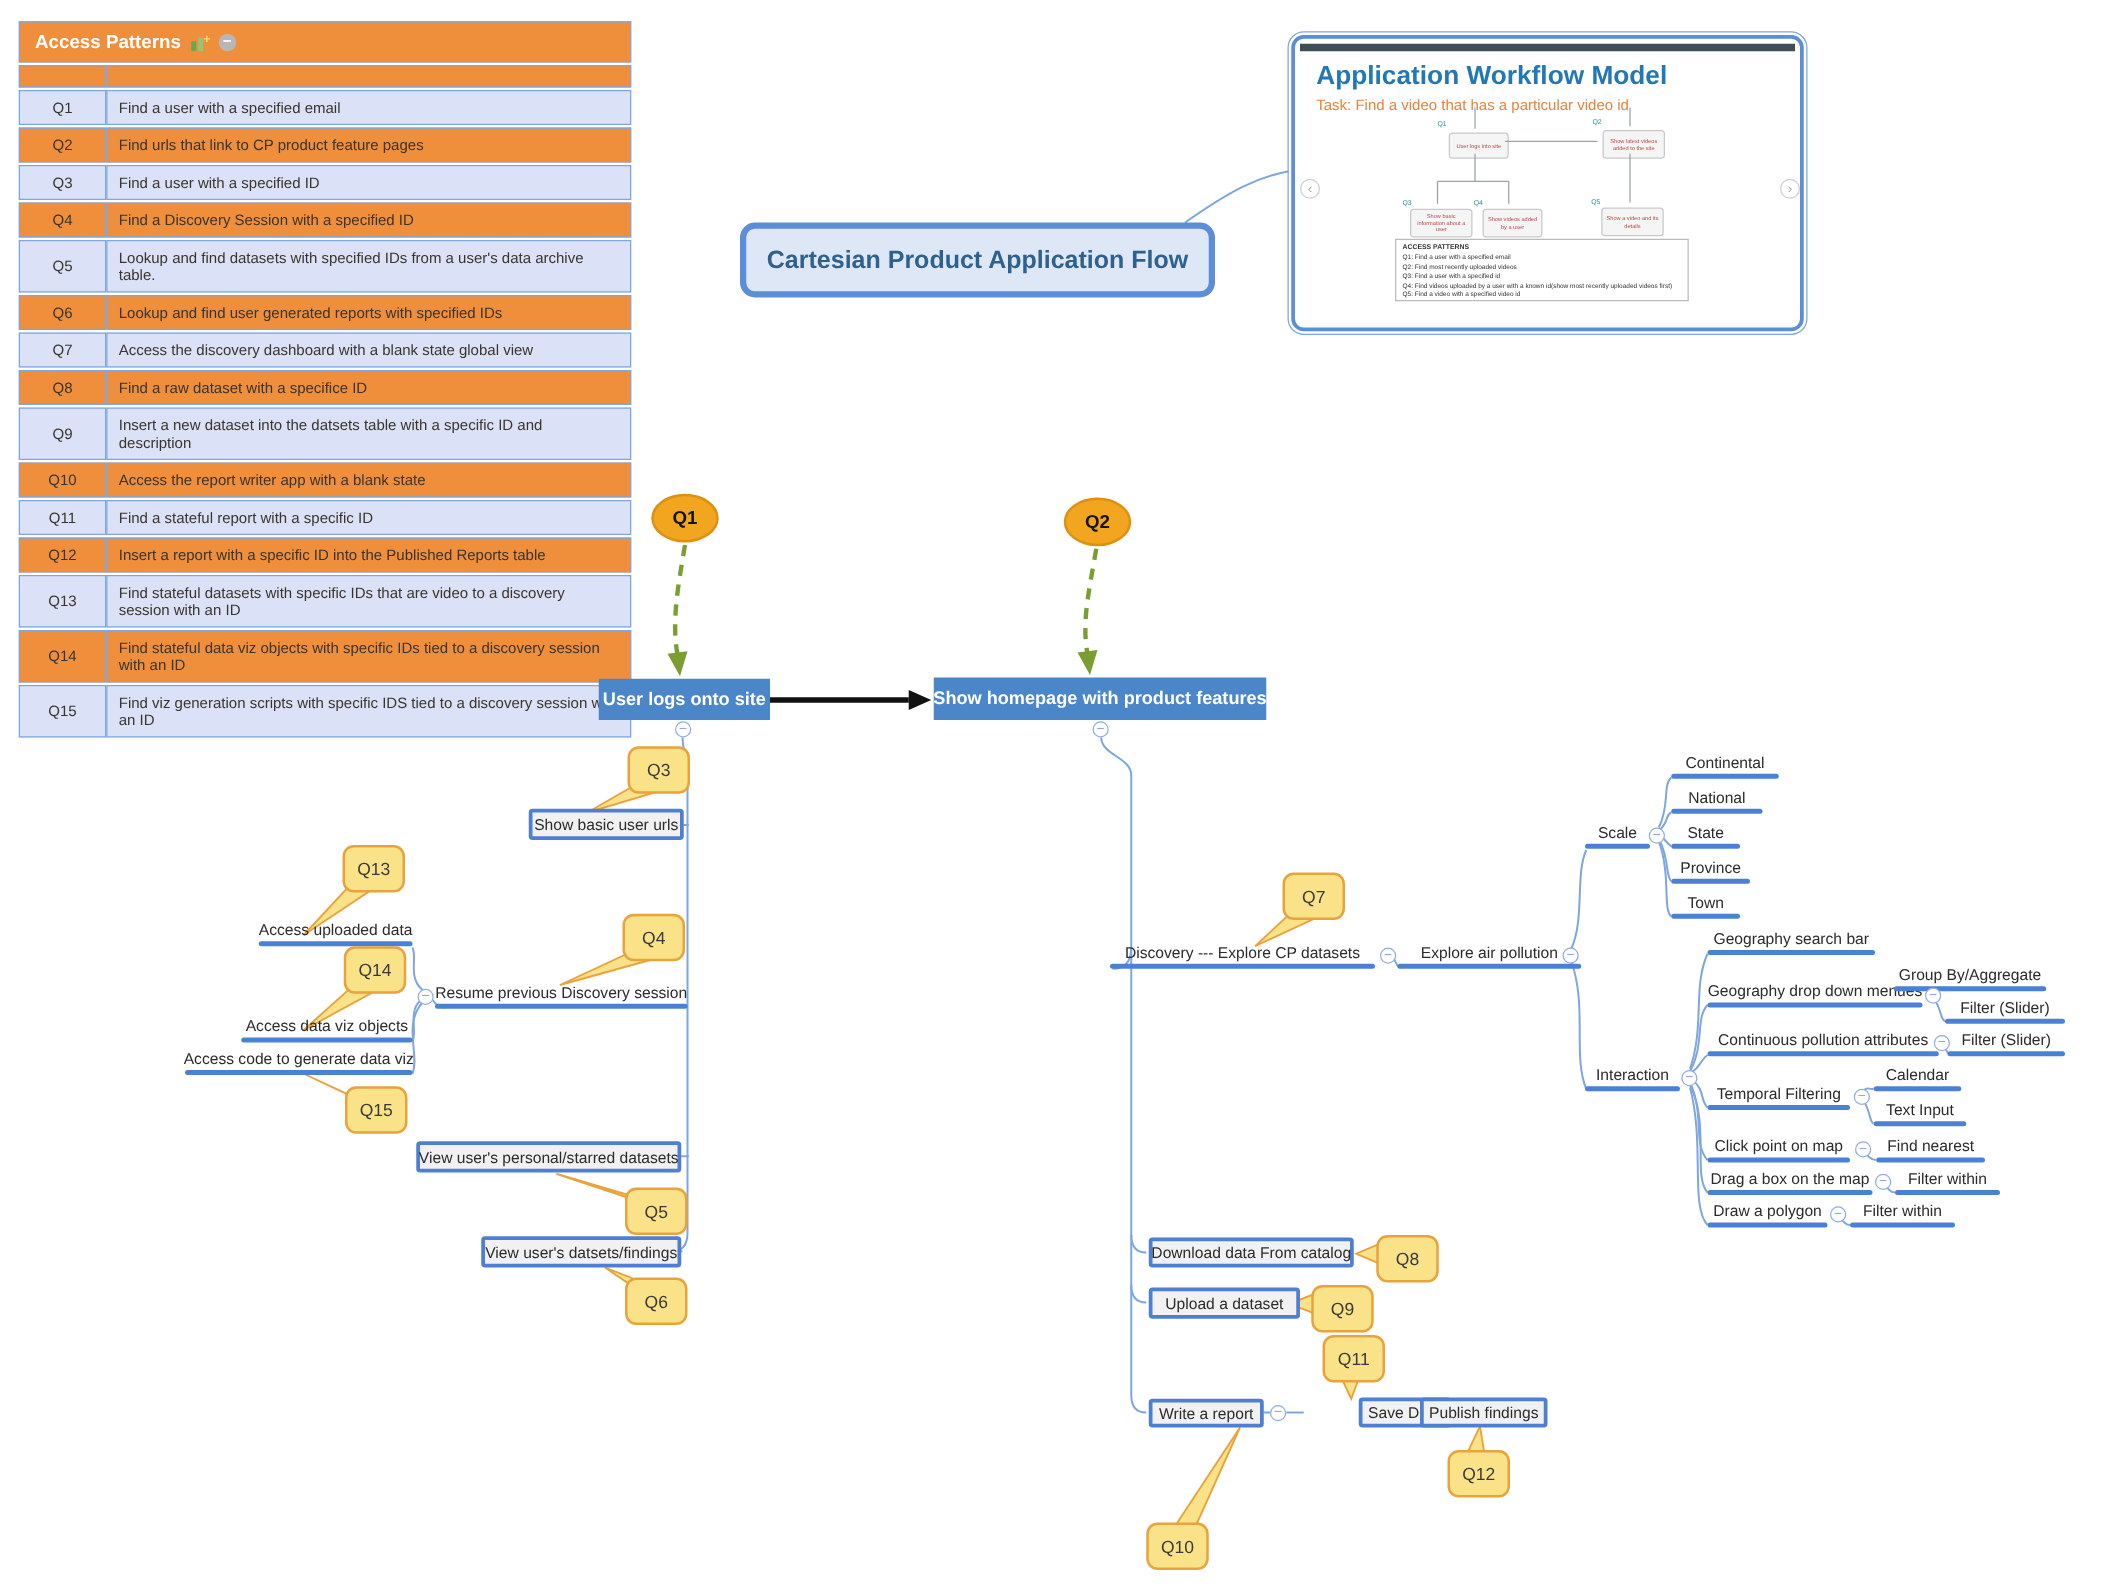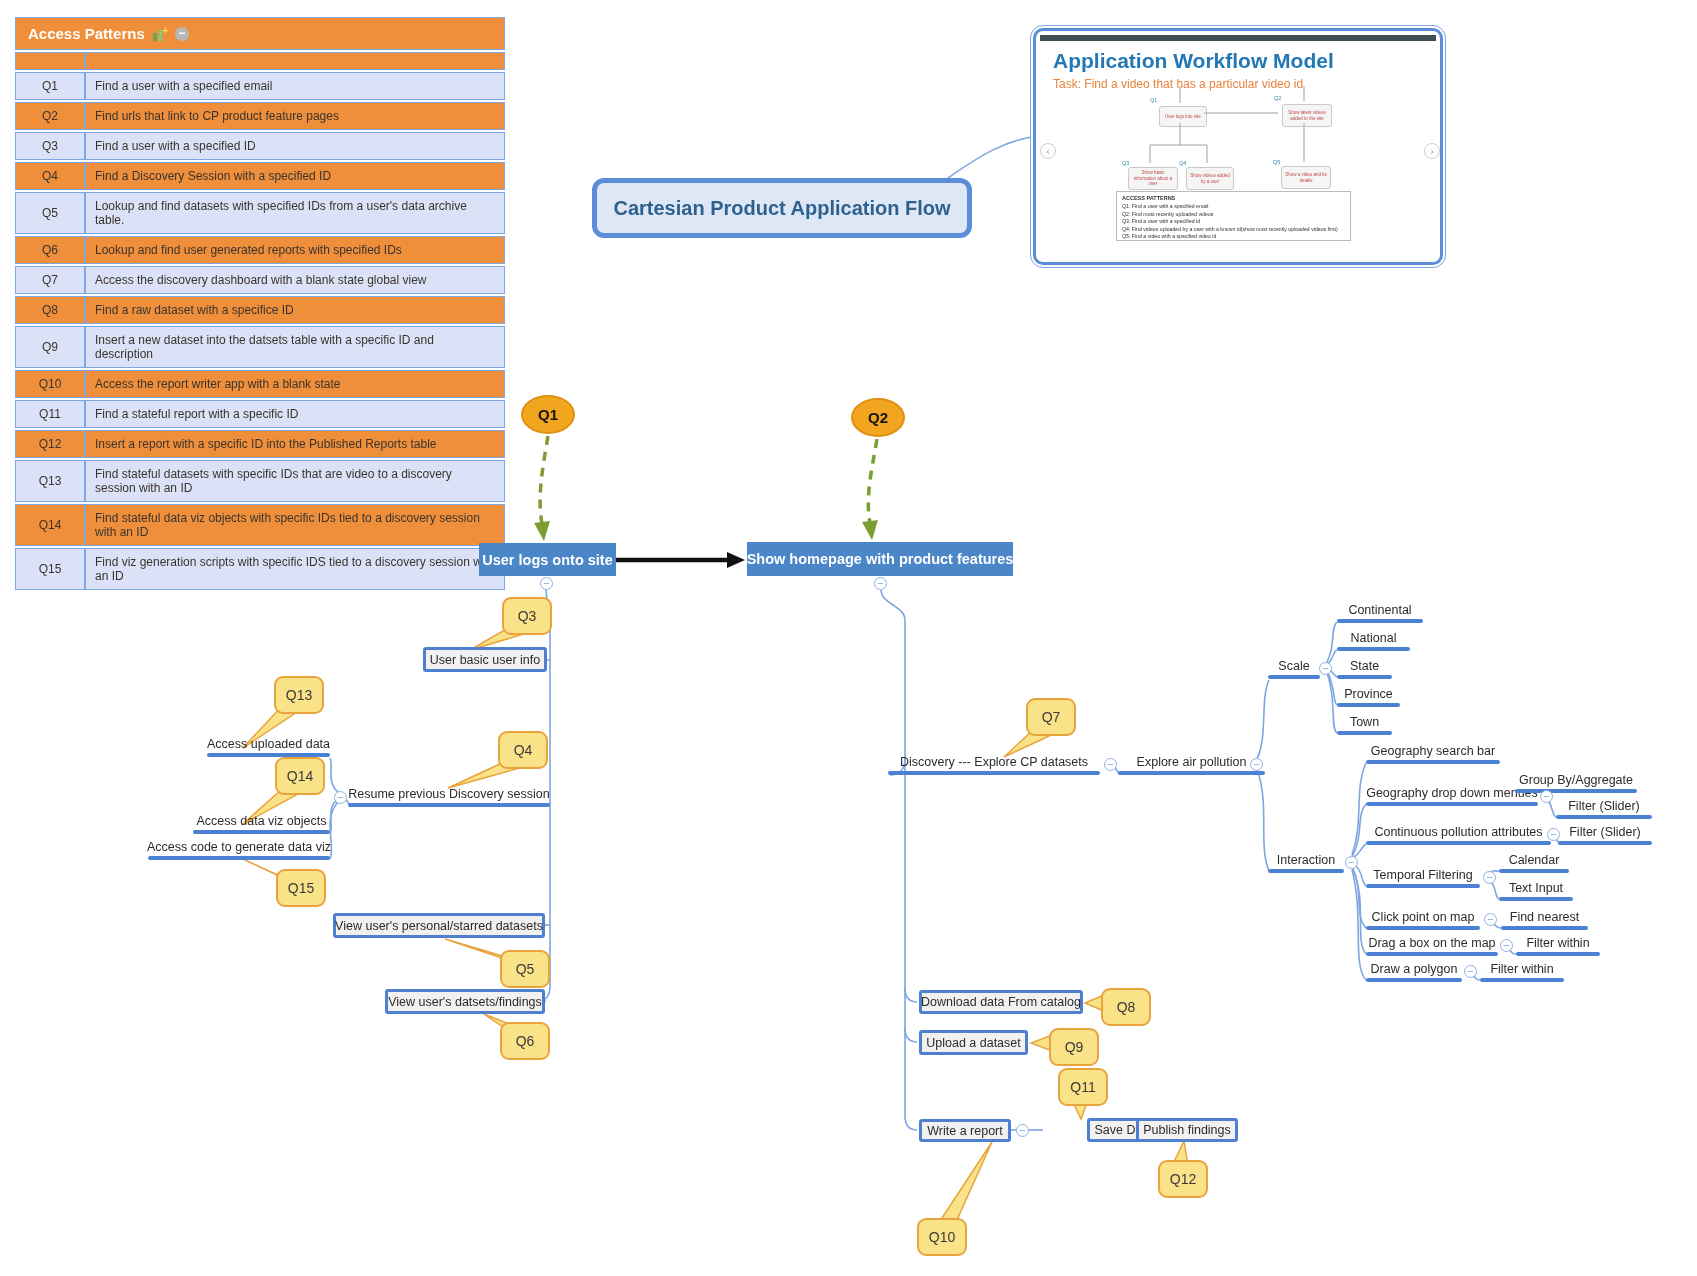--- a/index.html
+++ b/index.html
@@ -243,25 +243,25 @@
 </svg>
 
 <div class="title-node">Cartesian Product Application Flow</div>
 
 <div class="qbadge" style="left:521px;top:395px">Q1</div>
 <div class="qbadge" style="left:851px;top:398px">Q2</div>
 
 <div class="root" style="left:479px;top:543px;width:137px;height:33px">User logs onto site</div>
 <div class="root" style="left:747px;top:542px;width:266px;height:34px">Show homepage with product features</div>
 
-<div class="node-box" style="left:423px;top:647px;width:124px;height:25px">User basic user info</div>
+<div class="node-box" style="left:423px;top:647px;width:124px;height:25px">Show basic user urls</div>
 <div class="node-box" style="left:333px;top:913px;width:212px;height:25px">View user's personal/starred datasets</div>
 <div class="node-box" style="left:385px;top:989px;width:160px;height:25px">View user's datsets/findings</div>
 <div class="node-box" style="left:919px;top:990px;width:164px;height:24px">Download data From catalog</div>
-<div class="node-box" style="left:919px;top:1030px;width:109px;height:25px">Upload a dataset</div>
+<div class="node-box" style="left:919px;top:1030px;width:121px;height:25px">Upload a dataset</div>
 <div class="node-box" style="left:919px;top:1119px;width:92px;height:23px">Write a report</div>
 <div class="node-box" style="left:1087px;top:1118px;width:74px;height:24px">Save Draft</div>
 <div class="node-box" style="left:1136px;top:1118px;width:102px;height:24px">Publish findings</div>
 
 <div class="node-line" style="left:348px;top:787px;width:202px">
     <span>Resume previous Discovery session</span>
     <div class="bar"></div>
   </div>
 <div class="node-line" style="left:207px;top:737px;width:123px">
     <span>Access uploaded data</span>

